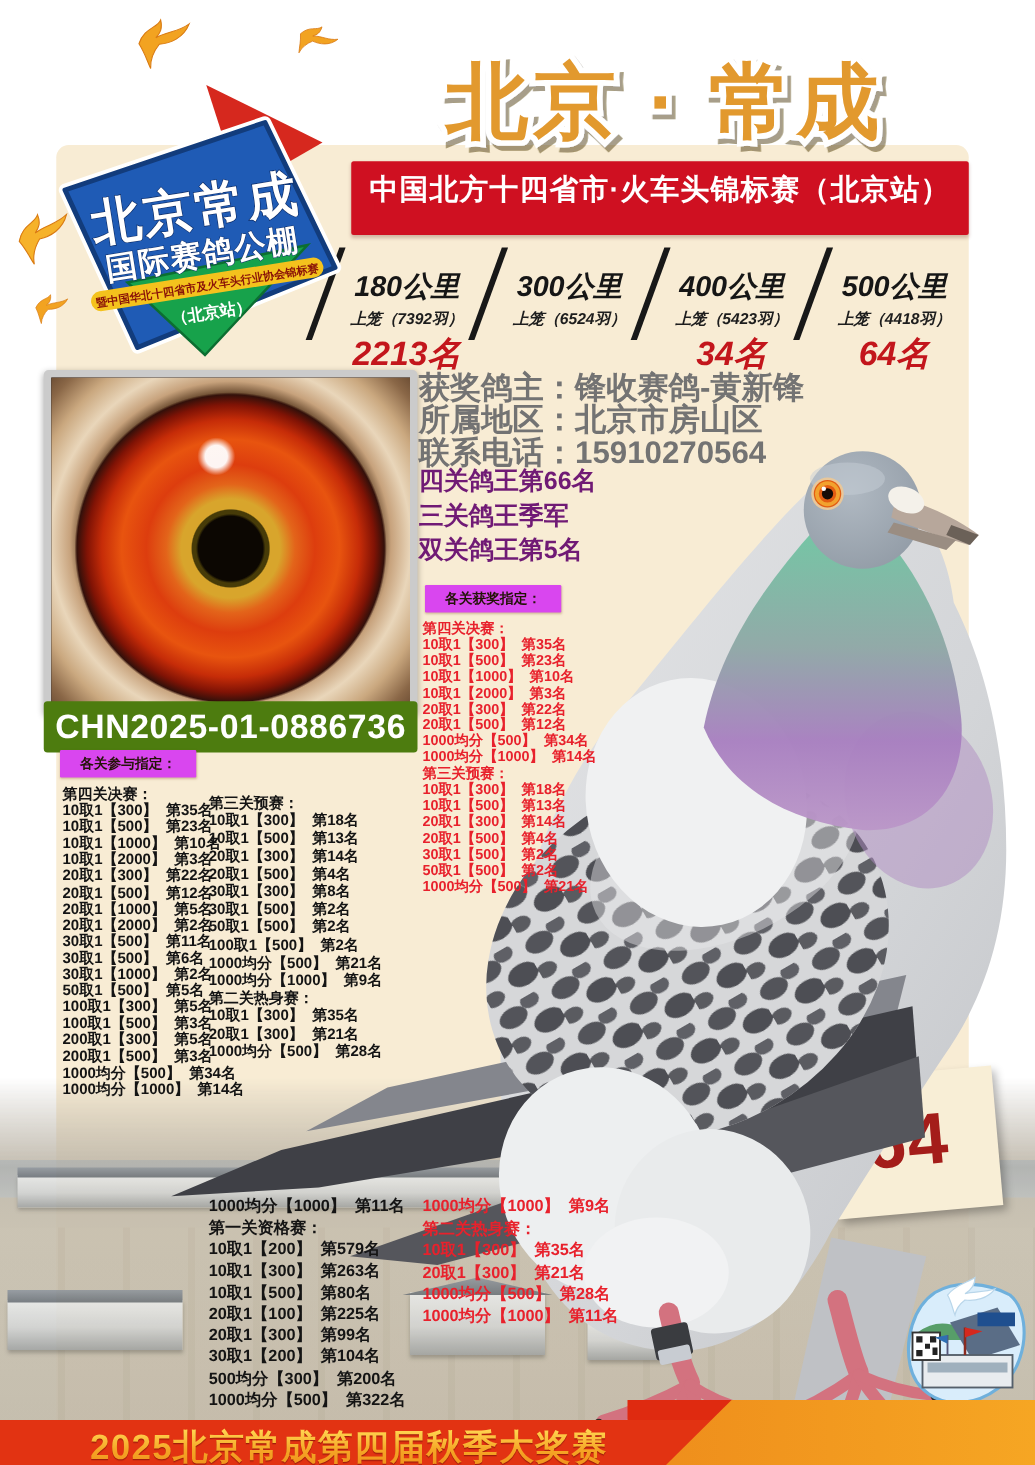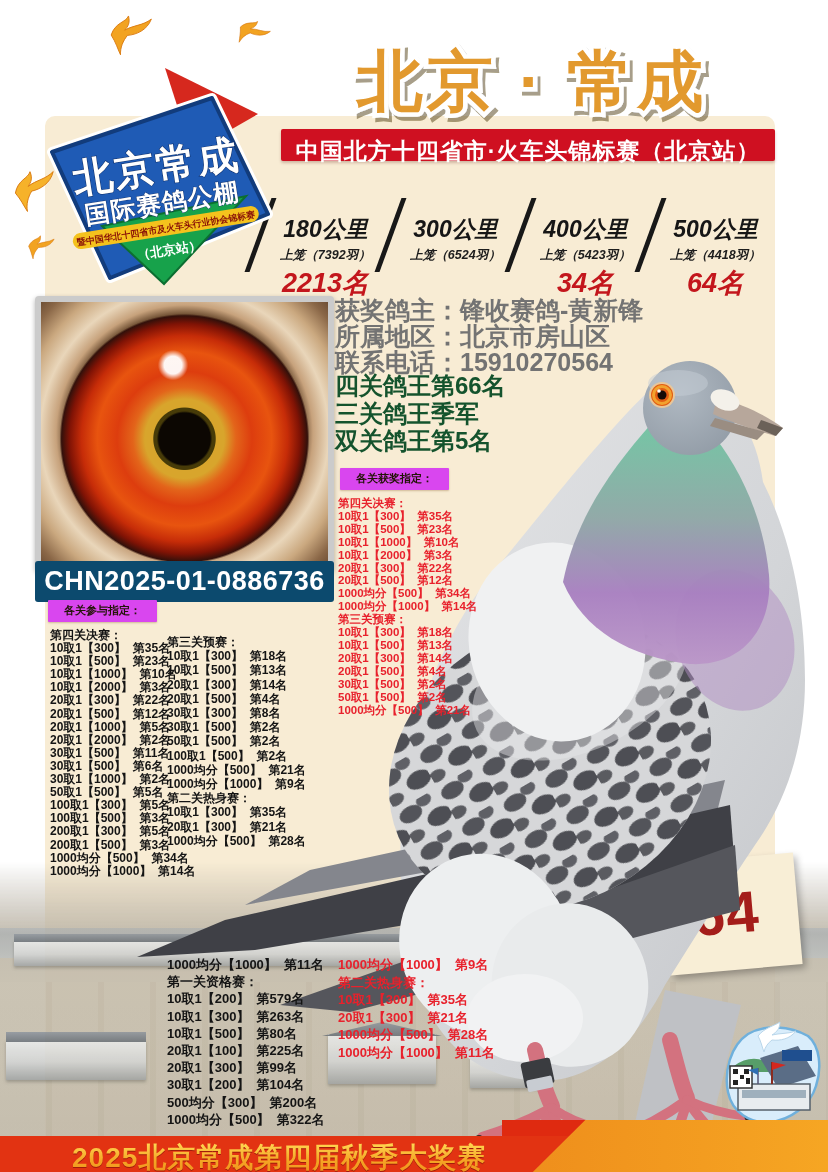--- a/index.html
+++ b/index.html
@@ -20,50 +20,50 @@
     background:linear-gradient(180deg,#a7aaa9,#b9bcba);opacity:.9;}
   .landscape .bld{position:absolute;background:linear-gradient(180deg,#e6e7e5 0%,#cfd0ce 55%,#9fa19f 100%);
     box-shadow:0 2px 3px rgba(60,60,55,.35);}
   .landscape .roof{position:absolute;background:linear-gradient(180deg,#8f959b,#6d7378);}
   .landscape .field{position:absolute;left:0;top:120px;width:828px;height:158px;
     background:repeating-linear-gradient(90deg,#c7bfae 0 46px,#beb5a3 46px 52px);opacity:.55;}
 
   
   .title-svg{left:262px;top:22px;width:540px;height:110px;z-index:4;}
 
-  .red-banner{left:281px;top:129px;width:494px;height:32px;background:#cf1021;border-radius:2px;
+  .red-banner{left:281px;top:129px;width:494px;height:59px;background:#cf1021;border-radius:2px;
     color:#fff;font-weight:900;font-size:23px;line-height:45px;text-align:center;letter-spacing:1px;
     z-index:4;box-shadow:0 2px 3px rgba(90,20,10,.25);}
 
   
   .race-row{left:256px;top:192px;width:520px;height:88px;display:flex;align-items:stretch;z-index:4;}
   .race-sep{width:5px;height:74px;background:#181818;transform:skewX(-20deg);margin:6px 2px 0 2px;flex:none;}
   .race-cell{flex:1;text-align:center;padding-top:2px;margin-top:20px;}
   .race-dist{font-size:23px;font-weight:900;font-style:italic;color:#161616;white-space:nowrap;}
   .race-entry{font-size:12.5px;font-weight:900;font-style:italic;color:#1d1d1d;margin-top:2px;white-space:nowrap;}
   .race-rank{font-size:27px;font-weight:900;font-style:italic;color:#c3161c;margin-top:1px;white-space:nowrap;}
 
   
   .owner{left:335px;top:297px;z-index:5;}
   .owner-row{font-size:25px;color:#737373;line-height:26px;white-space:nowrap;}
   .owner-label{font-weight:900;}
   .owner-value{font-weight:700;}
   .honors{left:335px;top:372px;z-index:5;}
-  .honor{font-size:24px;font-weight:900;color:#14532d;line-height:27.5px;white-space:nowrap;}
+  .honor{font-size:20px;font-weight:900;color:#701a75;line-height:27.5px;white-space:nowrap;}
 
   
   .eye-frame{left:35px;top:296px;width:287px;height:263px;border:6px solid #cbcbcb;border-radius:4px;
     background:#1c0f08;z-index:4;box-shadow:0 2px 5px rgba(0,0,0,.3);overflow:hidden;}
   .eye{position:absolute;left:0;top:0;width:100%;height:100%;
     background:
       radial-gradient(circle at 46% 24%, rgba(255,255,255,.95) 0 3.5%, rgba(255,255,255,0) 6%),
       radial-gradient(circle at 50% 52%, #0c0702 0 13%, #473b08 14% 15.5%, rgba(0,0,0,0) 16%),
       radial-gradient(circle at 50% 52%, #d8a52c 13% 20%, #e3641a 26%, #dd3d0e 34%, #e8540f 44%, #c62c08 52%, #801305 58%, #33100a 62%, rgba(0,0,0,0) 63%),
       radial-gradient(circle at 50% 50%, #190d06 0 57%, #5a3c22 60%, #c7a27c 66%, #e9d6ba 74%, #caa87f 84%, #8a6747 94%, #6e4f35 100%);}
-  .ring-plate{left:35px;top:561px;width:299px;height:41px;background:#0c4a6e;border-radius:3px;
+  .ring-plate{left:35px;top:561px;width:299px;height:41px;background:#4d7c0f;border-radius:3px;
     color:#fff;font-weight:900;font-size:27px;line-height:41px;text-align:center;letter-spacing:.5px;z-index:4;}
 
   
   .pill{display:inline-block;background:#d946ef;border-radius:1px;padding:3px 16px 4px 16px;
     font-size:11px;font-weight:900;color:#231407;white-space:nowrap;box-shadow:0 1px 2px rgba(120,70,10,.3);z-index:5;}
   .pill-participate{left:48px;top:600px;}
   .pill-awards{left:340px;top:468px;}
 
   
   .rlist{z-index:5;}

